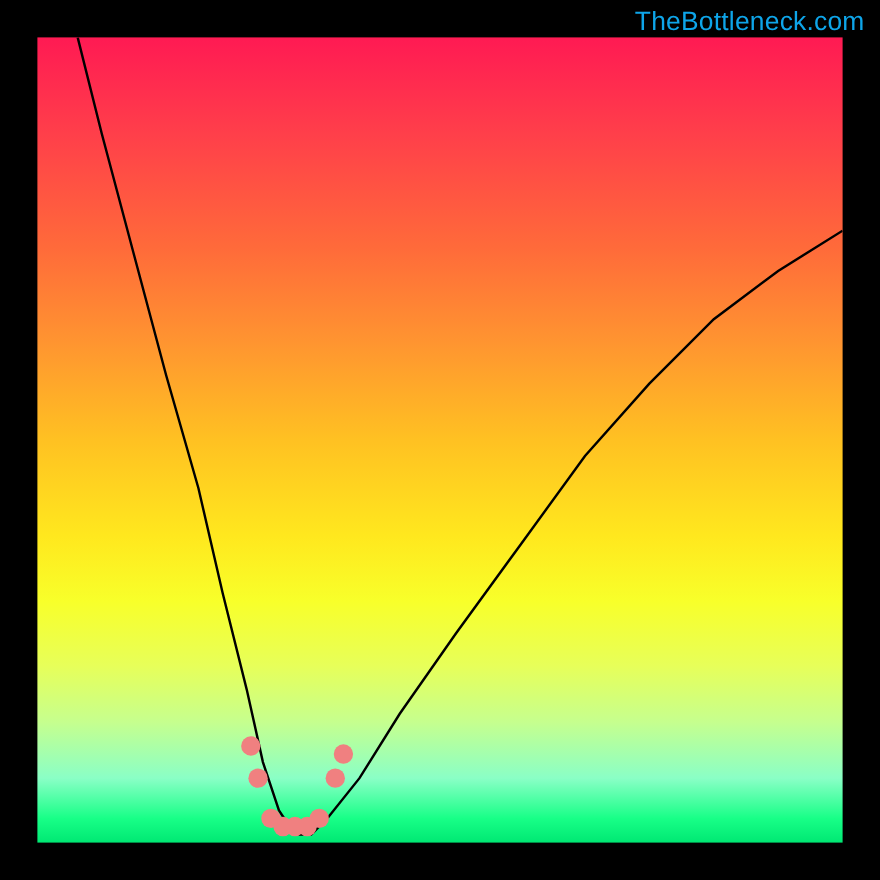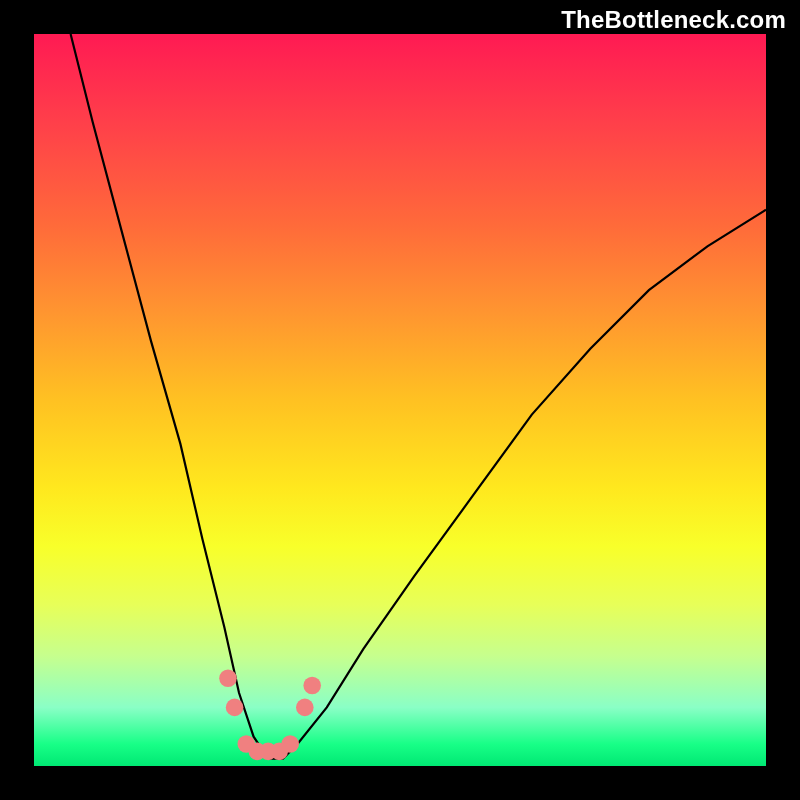--- a/index.html
+++ b/index.html
@@ -37,24 +37,24 @@
       #c6ff8e 85%,
       #8affc6 92%,
       #18ff87 97%,
       #00e873 100%
     );
   }
   .watermark {
     position: absolute;
     top: 6px;
     right: 14px;
-    color: #ffffff;
+    color: #0ea5e9;
     font-size: 24px;
     letter-spacing: 0.2px;
-    font-weight: 700;
+    font-weight: 400;
   }
   svg.curve {
     position: absolute;
     left: 0;
     top: 0;
     width: 732px;
     height: 732px;
   }
   .curve path.line {
     fill: none;

